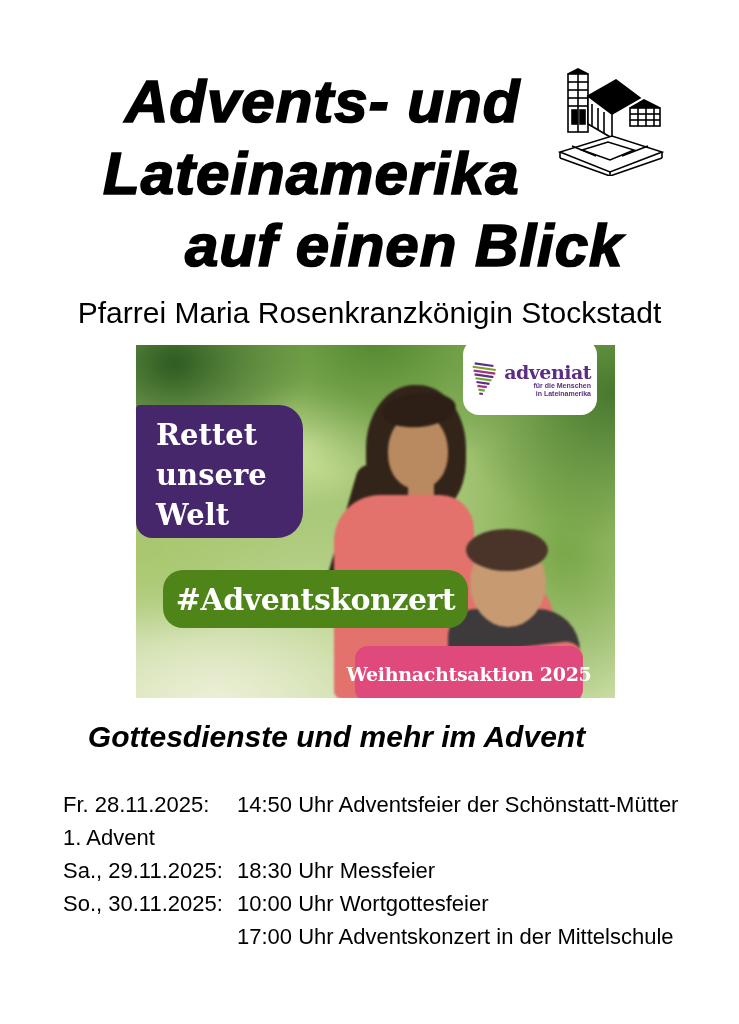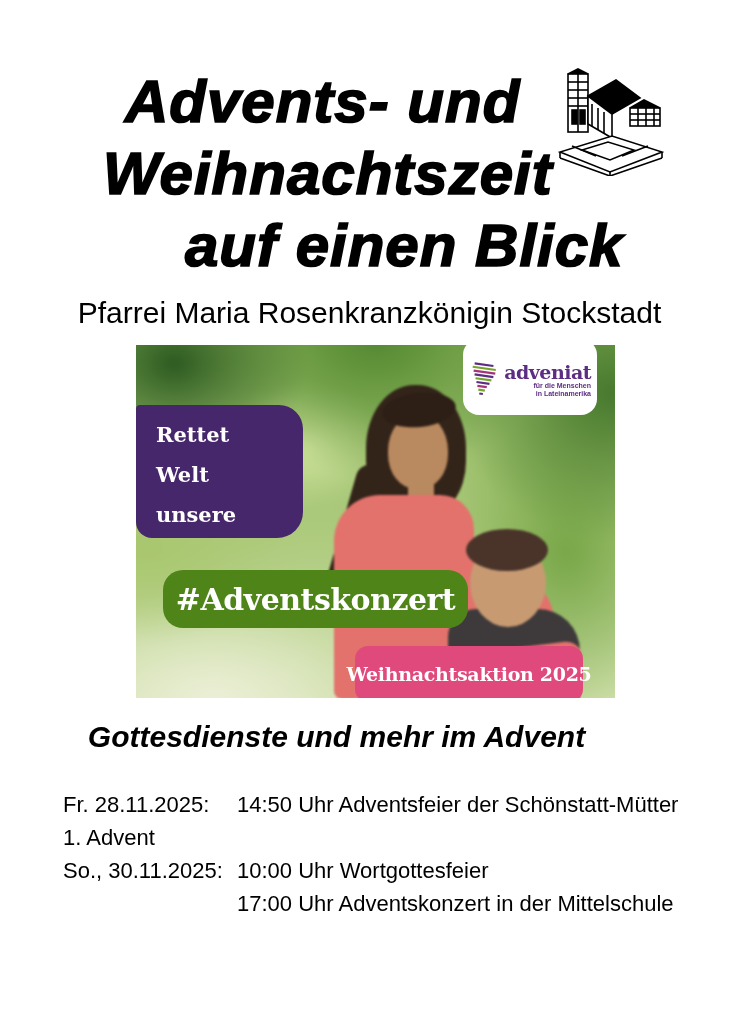--- a/index.html
+++ b/index.html
@@ -86,21 +86,21 @@
   .adveniat-text { display:flex; flex-direction:column; align-items:flex-end; }
   .adveniat-name { font-family:"DejaVu Serif", serif; font-weight:bold;
     font-size:19px; line-height:20px; color:#5c2d83; letter-spacing:-.5px; }
   .adveniat-tagline { font-size:7px; line-height:8px; color:#5c2d83; font-weight:bold; text-align:right; }
 
   .badge-purple {
     position:absolute; left:0; top:60px; width:167px; height:133px;
     background:var(--c-purple,#46276b);
     border-radius:4px 24px 26px 16px;
     color:#fff; font-family:"DejaVu Serif", serif; font-weight:bold;
-    font-size:21px; line-height:40px; padding:10px 0 0 20px;
+    font-size:29px; line-height:40px; padding:10px 0 0 20px;
   }
   .bar-green {
     position:absolute; left:27px; top:225px; width:305px; height:58px;
     background:var(--c-green,#4f8418); border-radius:20px;
     display:flex; align-items:center; justify-content:center;
     color:#fff; font-family:"DejaVu Serif", serif; font-weight:bold;
     font-size:30px; letter-spacing:-.5px; white-space:nowrap;
   }
   .bar-pink {
     position:absolute; left:219px; top:301px; width:228px; height:56px;
@@ -122,21 +122,21 @@
   .schedule-date { width:174px; flex:0 0 174px; white-space:nowrap; }
   .schedule-event { flex:1; white-space:nowrap; }
   .schedule-row.bold .schedule-date { font-weight:normal; }
 </style>
 </head>
 <body>
 
 <div class="page" style="--c-purple: #46276b; --c-green: #4f8418; --c-pink: #e0497b;">
 
   <div class="title-line title-1">Advents- und</div>
-  <div class="title-line title-2">Weihnachtszeit</div>
+  <div class="title-line title-2">Lateinamerika</div>
   <div class="title-line title-3">auf einen Blick</div>
 
   <div class="church-logo">
     <svg viewBox="0 0 114 108" width="114" height="108" fill="none" stroke="#000" stroke-width="1.6">
 
       <rect x="16" y="6" width="20" height="58" fill="#fff"></rect>
       <line x1="16" y1="14" x2="36" y2="14"></line>
         <line x1="16" y1="22" x2="36" y2="22"></line>
       <line x1="16" y1="30" x2="36" y2="30"></line>
         <line x1="16" y1="38" x2="36" y2="38"></line>
@@ -205,41 +205,45 @@
       </svg>
       <div class="adveniat-text">
         <span class="adveniat-name">adveniat</span>
         <span class="adveniat-tagline">für die Menschen</span>
         <span class="adveniat-tagline">in Lateinamerika</span>
       </div>
     </div>
 
     <div class="badge-purple">
       <div>Rettet</div>
+      <div>unsere</div>
       <div>Welt</div>
-      <div>unsere</div>
     </div>
 
     <div class="bar-green">#Adventskonzert</div>
 
     <div class="bar-pink">Weihnachtsaktion 2025</div>
   </div>
 
   <div class="section-heading">Gottesdienste und mehr im Advent</div>
 
   <div class="schedule">
     <div class="schedule-row">
       <span class="schedule-date">Fr. 28.11.2025:</span>
       <span class="schedule-event">14:50 Uhr Adventsfeier der Schönstatt-Mütter</span>
     </div>
     <div class="schedule-row bold">
       <span class="schedule-date">1. Advent</span>
       <span class="schedule-event"></span>
     </div>
     <div class="schedule-row">
+      <span class="schedule-date">Sa., 29.11.2025:</span>
+      <span class="schedule-event">18:30 Uhr Messfeier</span>
+    </div>
+    <div class="schedule-row">
       <span class="schedule-date">So., 30.11.2025:</span>
       <span class="schedule-event">10:00 Uhr Wortgottesfeier</span>
     </div>
     <div class="schedule-row">
       <span class="schedule-date"></span>
       <span class="schedule-event">17:00 Uhr Adventskonzert in der Mittelschule</span>
     </div>
   </div>
 
 </div>

